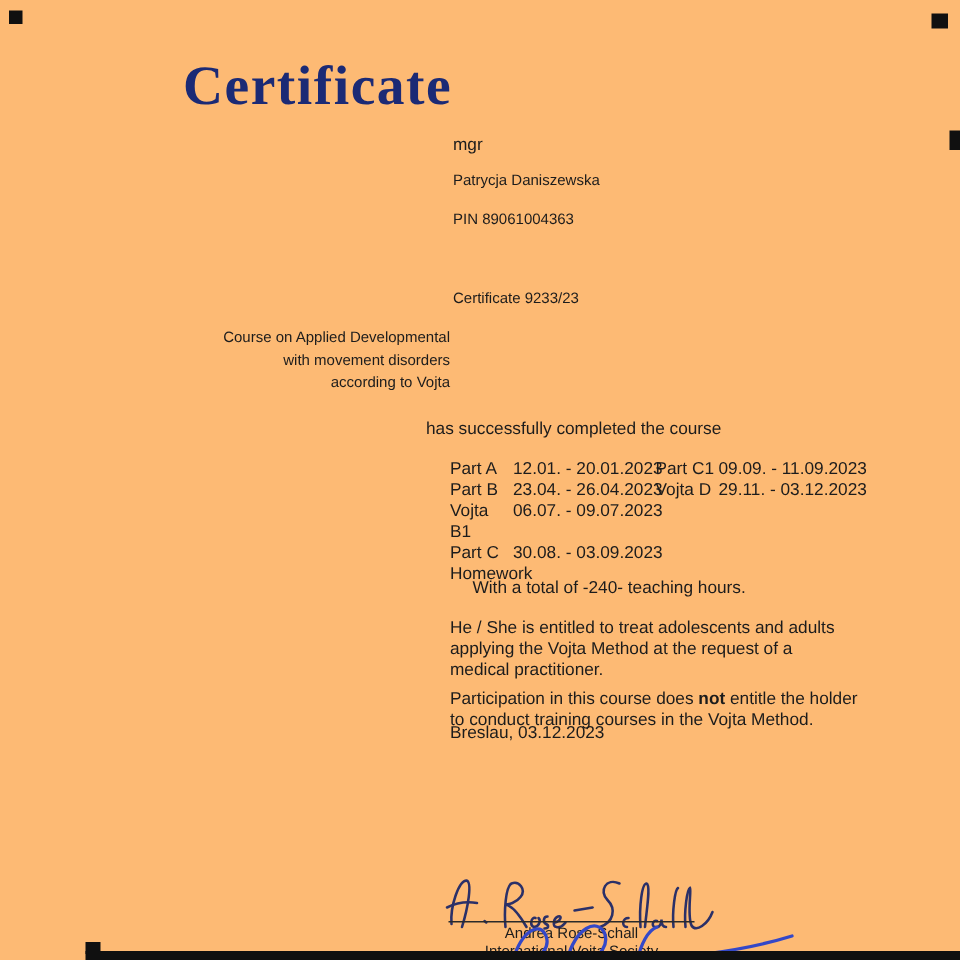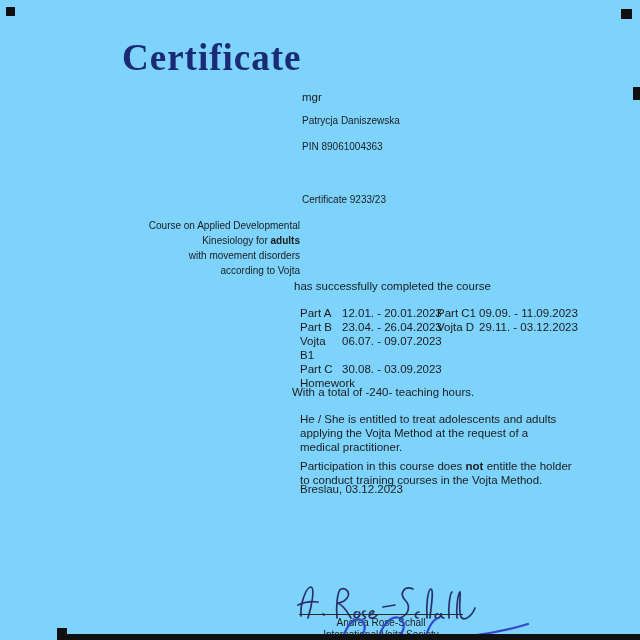--- a/index.html
+++ b/index.html
@@ -10,21 +10,21 @@
   }
   *{margin:0;padding:0;box-sizing:border-box;}
   html,body{width:640px;height:640px;}
   body{
     background:#fdfdfd;
     font-family:"Liberation Sans", sans-serif;
     color:var(--text-color);
     position:relative;
     overflow:hidden;
   }
-  .page{position:absolute;inset:0;background:#7dd3fc;}
+  .page{position:absolute;inset:0;background:#fdba74;}
   .abs{position:absolute;}
   .title{
     font-family:"Liberation Serif", serif;
     font-weight:bold;
     font-size:37px;
     letter-spacing:1px;
     color:var(--title-color);
   }
   .t12{font-size:10px;line-height:15px;}
   .t11{font-size:11.5px;line-height:14px;}
@@ -46,26 +46,25 @@
   <div class="abs title" style="left:122px;top:36px;">Certificate</div>
 
   <div class="abs t11" style="left:302px;top:90px;">mgr</div>
   <div class="abs t12" style="left:302px;top:113px;">Patrycja Daniszewska</div>
   <div class="abs t12" style="left:302px;top:139px;">PIN 89061004363</div>
 
   <div class="abs t12" style="left:302px;top:192px;">Certificate 9233/23</div>
 
   <div class="abs right" style="left:105px;top:218px;width:195px;">
     <div class="t12">Course on Applied Developmental</div>
-    <div class="t12"><span>Kinesiology for </span><span class="bold">adults</span></div>
     <div class="t12">with movement disorders</div>
     <div class="t12">according to Vojta</div>
   </div>
 
-  <div class="abs t11" style="left:294px;top:279px;">has successfully completed the course</div>
+  <div class="abs t11" style="left:284px;top:279px;">has successfully completed the course</div>
 
   <div class="abs" style="left:300px;top:306px;">
     <div class="part-row">
       <span class="part-label">Part A</span>
       <span>12.01. - 20.01.2023</span>
     </div>
     <div class="part-row">
       <span class="part-label">Part B</span>
       <span>23.04. - 26.04.2023</span>
     </div>
@@ -86,21 +85,21 @@
     <div class="part-row">
       <span class="part-label">Part C1</span>
       <span>09.09. - 11.09.2023</span>
     </div>
     <div class="part-row">
       <span class="part-label">Vojta D</span>
       <span>29.11. - 03.12.2023</span>
     </div>
   </div>
 
-  <div class="abs t11" style="left:292px;top:385px;">With a total of -240- teaching hours.</div>
+  <div class="abs t11" style="left:315px;top:385px;">With a total of -240- teaching hours.</div>
 
   <div class="abs" style="left:300px;top:459px;">
     <div class="t11"><span>Participation in this course does </span><span class="bold">not</span><span> entitle the holder</span></div>
     <div class="t11">to conduct training courses in the Vojta Method.</div>
   </div>
 
   <div class="abs" style="left:300px;top:412px;">
     <div class="t11">He / She is entitled to treat adolescents and adults</div>
     <div class="t11">applying the Vojta Method at the request of a</div>
     <div class="t11">medical practitioner.</div>

